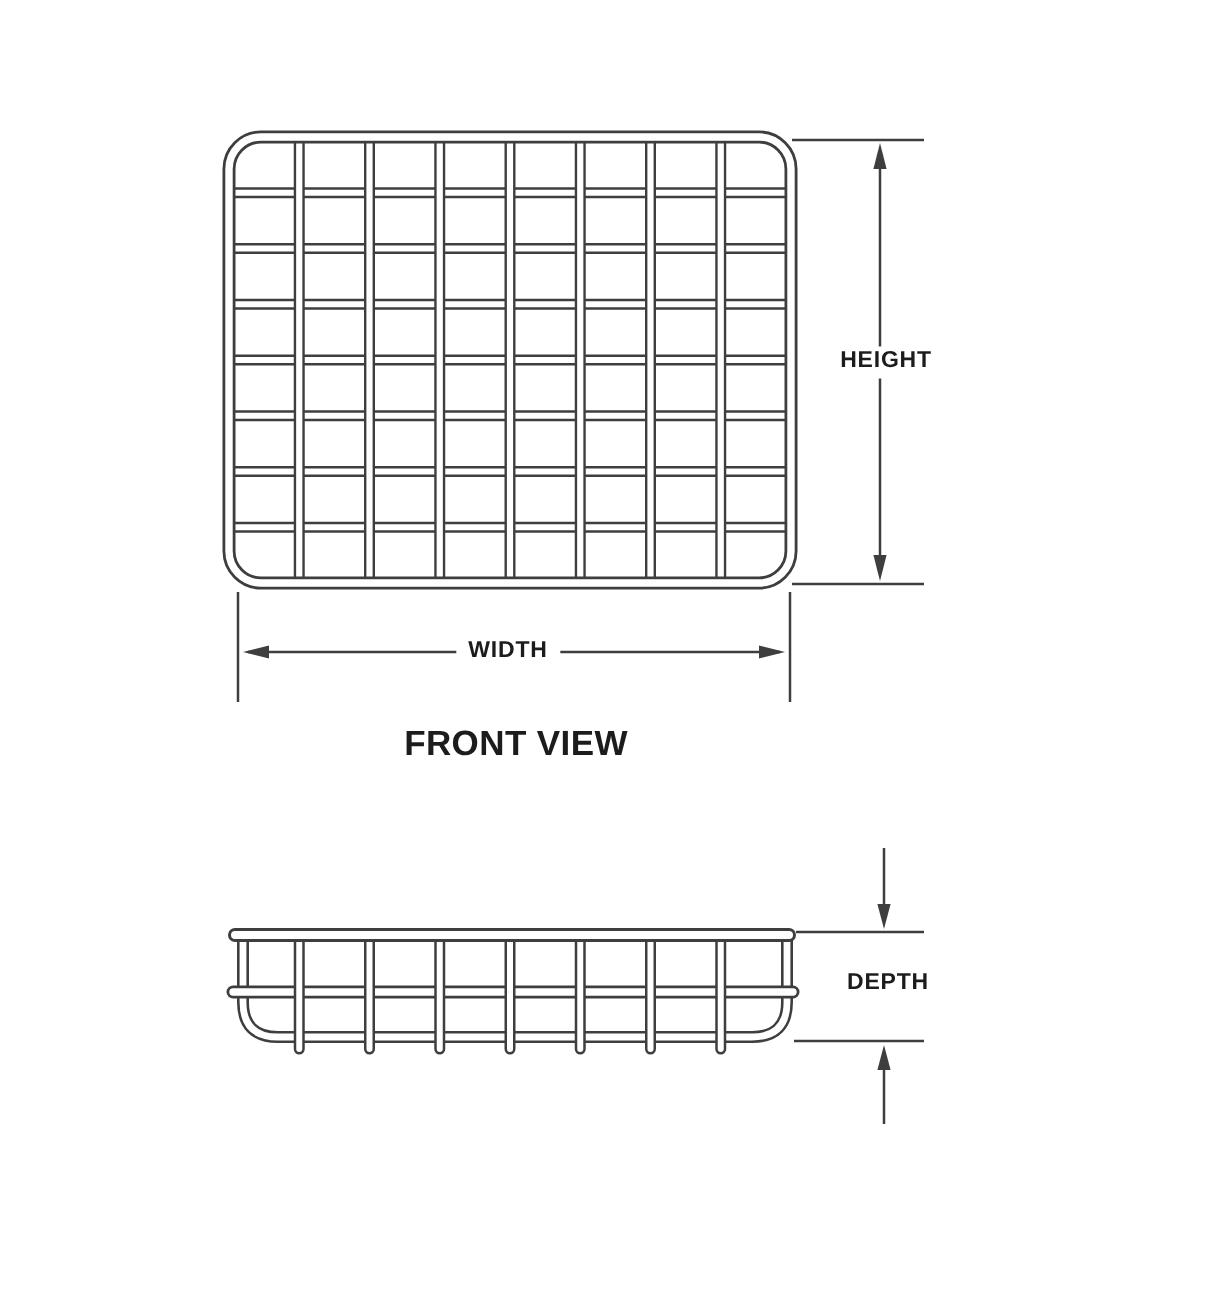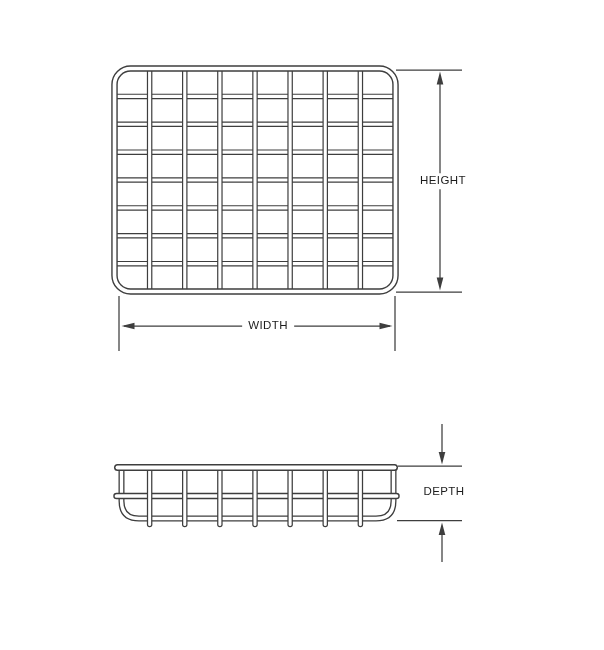--- a/index.html
+++ b/index.html
@@ -23,21 +23,21 @@
   .w  { stroke: var(--bg); fill: none; }
   
   .kf { fill: var(--line); stroke: none; }
   
   .thin { stroke: var(--line); stroke-width: 1.25; fill: none; }
 
   .lbl {
     position: absolute;
     transform: translate(-50%, -50%);
     color: var(--text, #1c1c1c);
-    font-weight: normal;
+    font-weight: bold;
     white-space: nowrap;
     background: var(--bg, #ffffff);
     line-height: 1;
   }
   .lbl.dim {
     font-size: 11.5px;
     letter-spacing: 0.4px;
     padding: 2px 6px;
   }
   .lbl.view {
@@ -142,18 +142,19 @@
       <line x1="397" y1="520.5" x2="462" y2="520.5" class="thin"></line>
       <line x1="442" y1="424" x2="442" y2="453" class="thin"></line>
       <polygon points="442,464.5 438.7,452 445.3,452" class="kf"></polygon>
       <line x1="442" y1="534" x2="442" y2="562" class="thin"></line>
       <polygon points="442,522.5 438.7,535 445.3,535" class="kf"></polygon>
     </g>
   </svg>
 
   <span class="lbl dim" style="left:443px; top:181px;">HEIGHT</span>
 
-  <span class="lbl dim" style="left:268px; top:326px;text-align:right;">WIDTH</span>
+  <span class="lbl dim" style="left:254px; top:326px;text-align:right;">WIDTH</span>
 
+  <span class="lbl view" style="left:258px; top:372px;">FRONT VIEW</span>
 
   <span class="lbl dim" style="left:444px; top:492px;">DEPTH</span>
 
 </div>
 
 </body></html>

